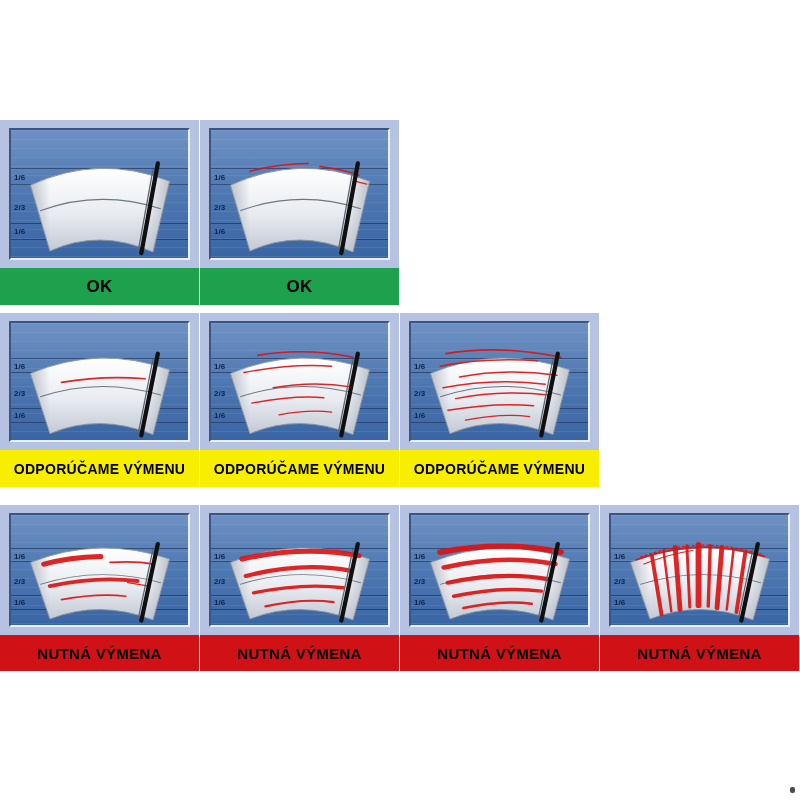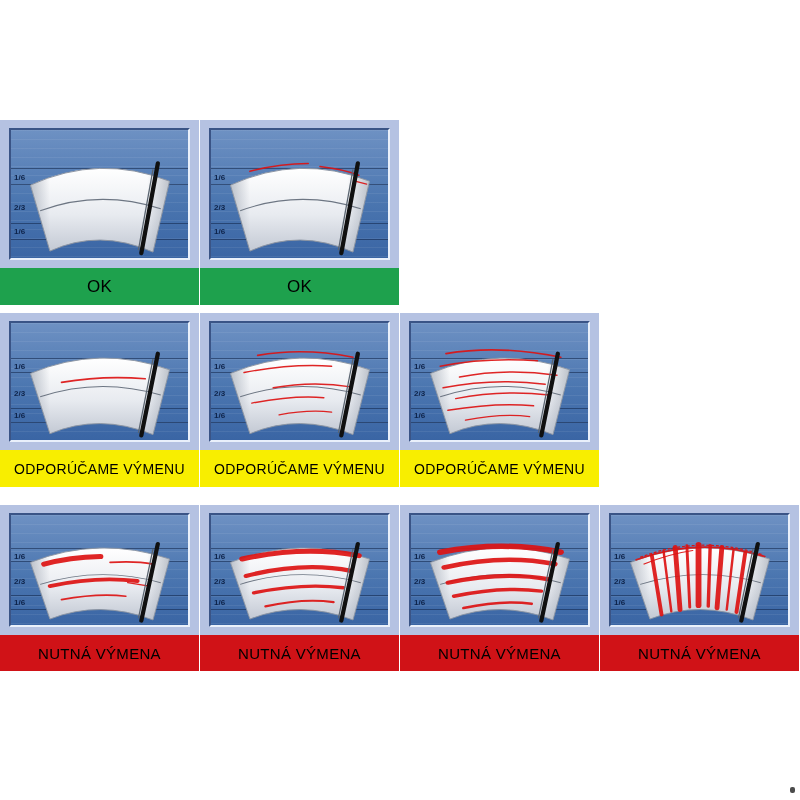--- a/index.html
+++ b/index.html
@@ -21,21 +21,21 @@
   .hline { position:absolute; left:0; right:0; height:1px;
            background:rgba(16,35,70,0.55); }
 
   .flabel { position:absolute; left:3px; transform:translateY(-50%);
             font-size:8px; font-weight:bold; color:#0e2349; letter-spacing:0; }
 
   .fanwrap { position:absolute; left:0; top:0; width:100%; height:100%; }
   .fanwrap svg { width:100%; height:100%; display:block; }
 
   .band { display:flex; align-items:center; justify-content:center;
-          font-weight:normal; color:#000; letter-spacing:0.3px; }
+          font-weight:bold; color:#000; letter-spacing:0.3px; }
   .band.ok        { font-size:17px; }
   .band.recommend { font-size:14px; }
   .band.required  { font-size:15px; }
 
   #corner-mark { position:absolute; left:790px; top:787px; width:5px; height:6px;
                  background:#4c4c4c; border-radius:2px; }
 </style>
 </head>
 <body>
 

